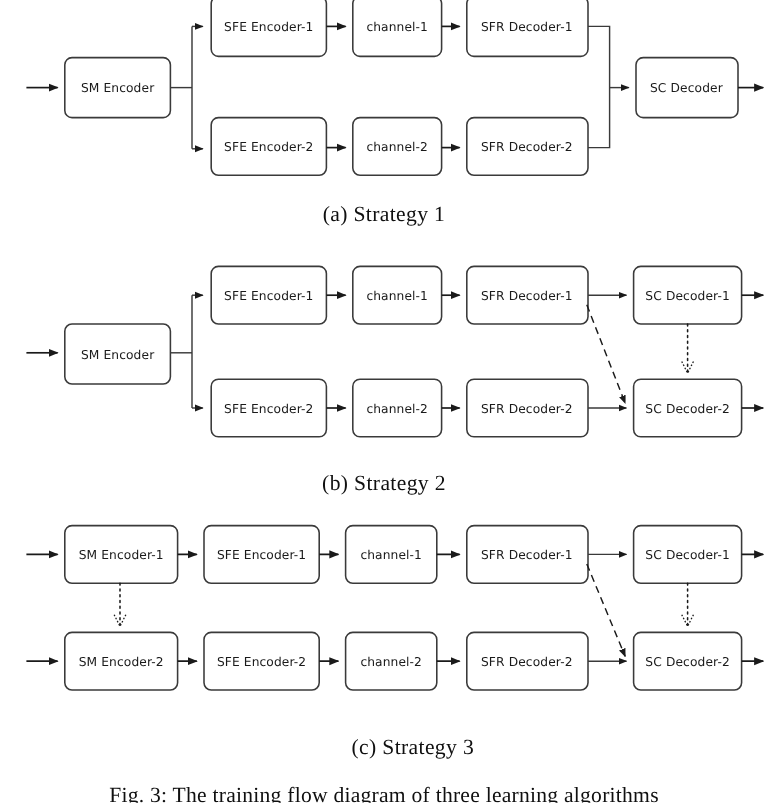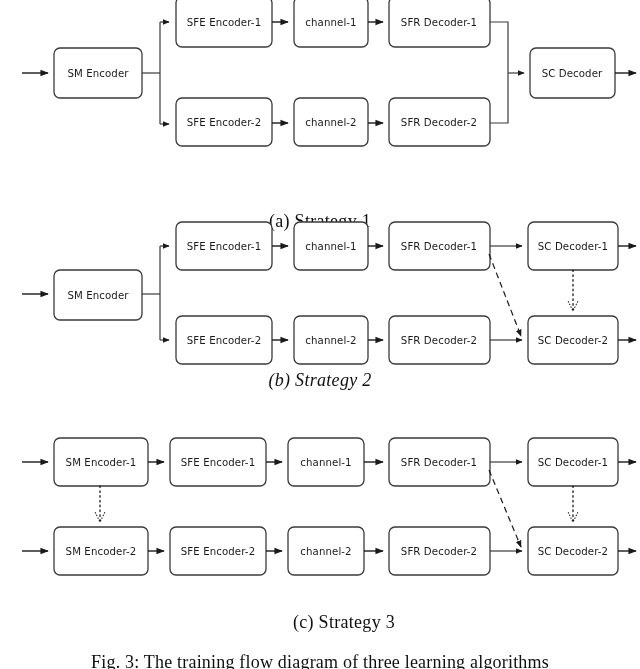--- a/index.html
+++ b/index.html
@@ -138,21 +138,21 @@
       <path class="edge-thin" d="M 490 22 L 508 22 L 508 123 L 490 123"></path>
       <path class="edge-thin" d="M 508 73 L 524 73" marker-end="url(#arrA)"></path>
 
       <rect class="node-box" x="530" y="48" width="85" height="50" rx="6" ry="6"></rect>
       <text class="node-label" x="572" y="74">SC Decoder</text>
 
       <path class="edge" d="M 615 73 L 636 73" marker-end="url(#arrA)"></path>
     </svg>
   </div>
 
-  <div class="caption" style="top:168px;margin-top:43px;">(a)  Strategy 1</div>
+  <div class="caption" style="top:168px;">(a)  Strategy 1</div>
 
   <div class="panel" style="top:210px;height:170px;">
     <svg class="panel-svg" width="640" height="170" viewBox="0 0 640 170">
       <defs>
         <marker id="arrB" viewBox="0 0 10 10" refX="9" refY="5" markerWidth="6" markerHeight="6" orient="auto-start-reverse">
           <path d="M 0 1 L 10 5 L 0 9 z" fill="#1a1a1a"></path>
         </marker>
         <marker id="arrBopen" viewBox="0 0 12 12" refX="10" refY="6" markerWidth="9" markerHeight="9" orient="auto-start-reverse">
           <path d="M 1 1 L 11 6 L 1 11" fill="none" stroke="#1a1a1a" stroke-width="1.1" stroke-dasharray="1.4 1.6"></path>
         </marker>
@@ -207,21 +207,21 @@
       <text class="node-label" x="573" y="131">SC Decoder-2</text>
 
       <path class="edge" d="M 618 130 L 636 130" marker-end="url(#arrB)"></path>
 
       <path class="edge-dashed" d="M 489 44 L 521 126" marker-end="url(#arrB)"></path>
 
       <path class="edge-dotted" d="M 573 60 L 573 100" marker-end="url(#arrBopen)"></path>
     </svg>
   </div>
 
-  <div class="caption" style="top:370px;font-style:italic;">(b)  Strategy 2</div>
+  <div class="caption" style="top:392px;">(b)  Strategy 2</div>
 
   <div class="panel" style="top:428px;height:170px;">
     <svg class="panel-svg" width="640" height="170" viewBox="0 0 640 170">
       <defs>
         <marker id="arrC" viewBox="0 0 10 10" refX="9" refY="5" markerWidth="6" markerHeight="6" orient="auto-start-reverse">
           <path d="M 0 1 L 10 5 L 0 9 z" fill="#1a1a1a"></path>
         </marker>
         <marker id="arrCopen" viewBox="0 0 12 12" refX="10" refY="6" markerWidth="9" markerHeight="9" orient="auto-start-reverse">
           <path d="M 1 1 L 11 6 L 1 11" fill="none" stroke="#1a1a1a" stroke-width="1.1" stroke-dasharray="1.4 1.6"></path>
         </marker>

